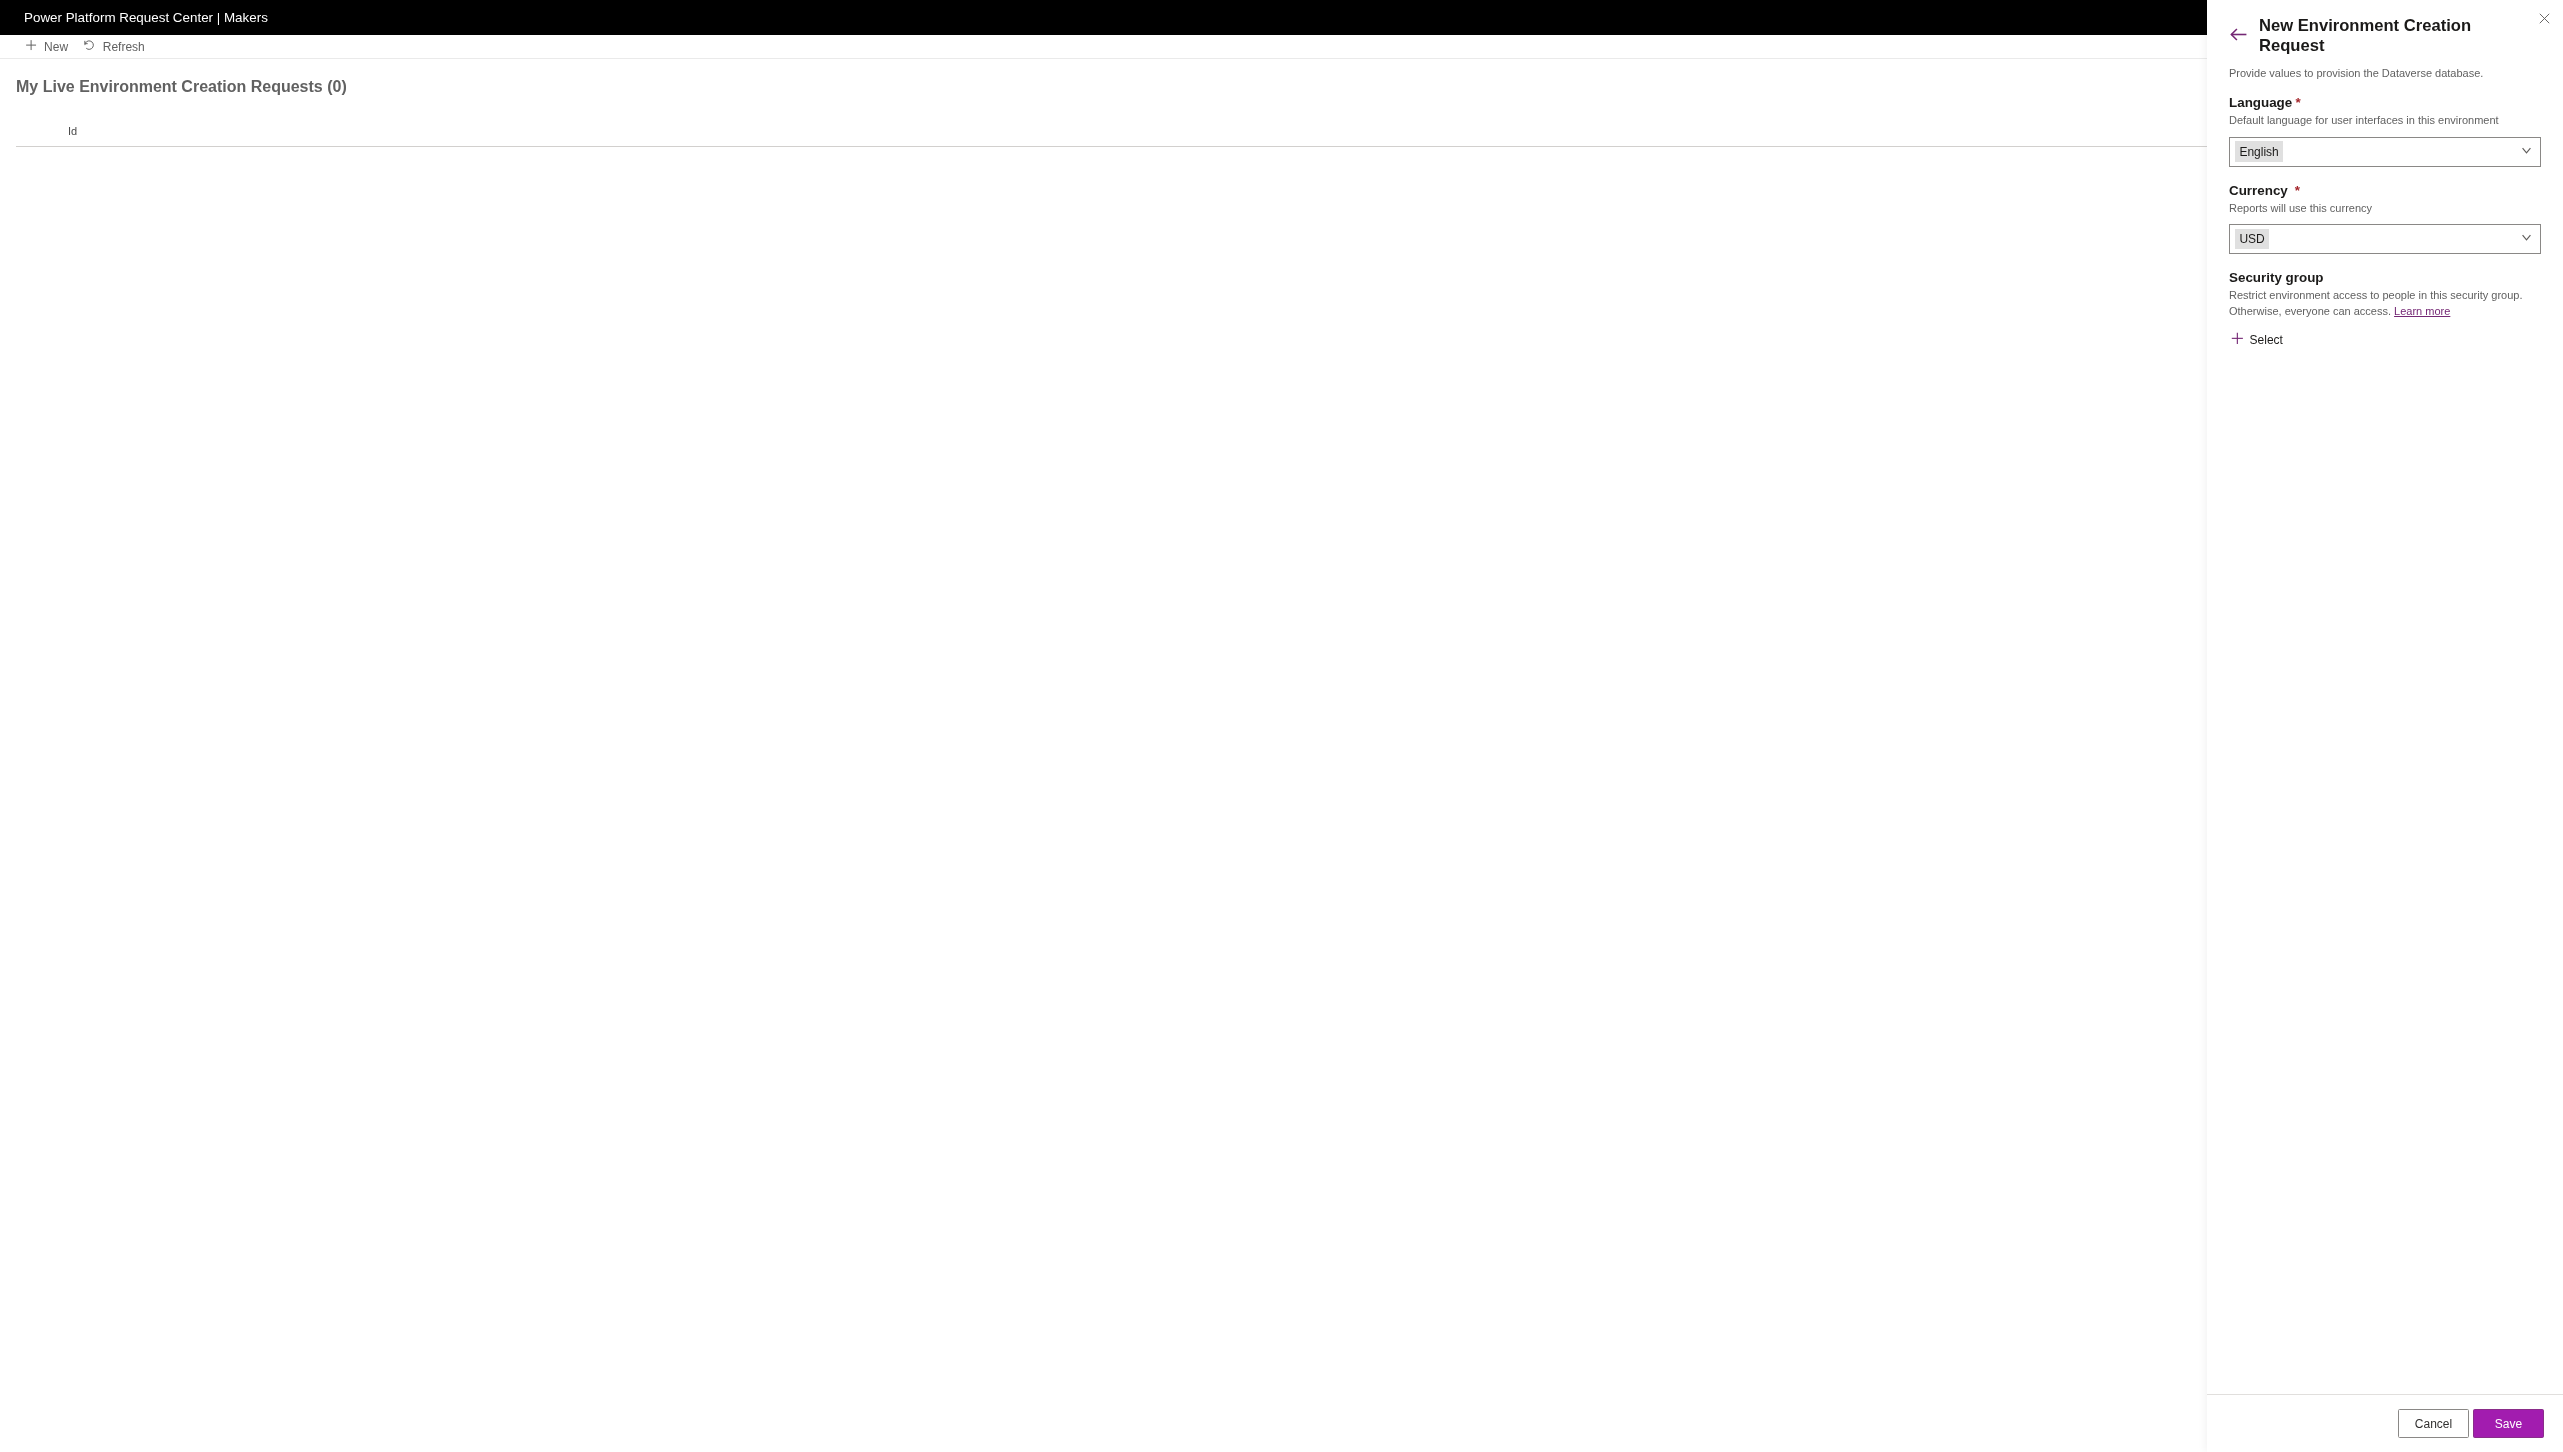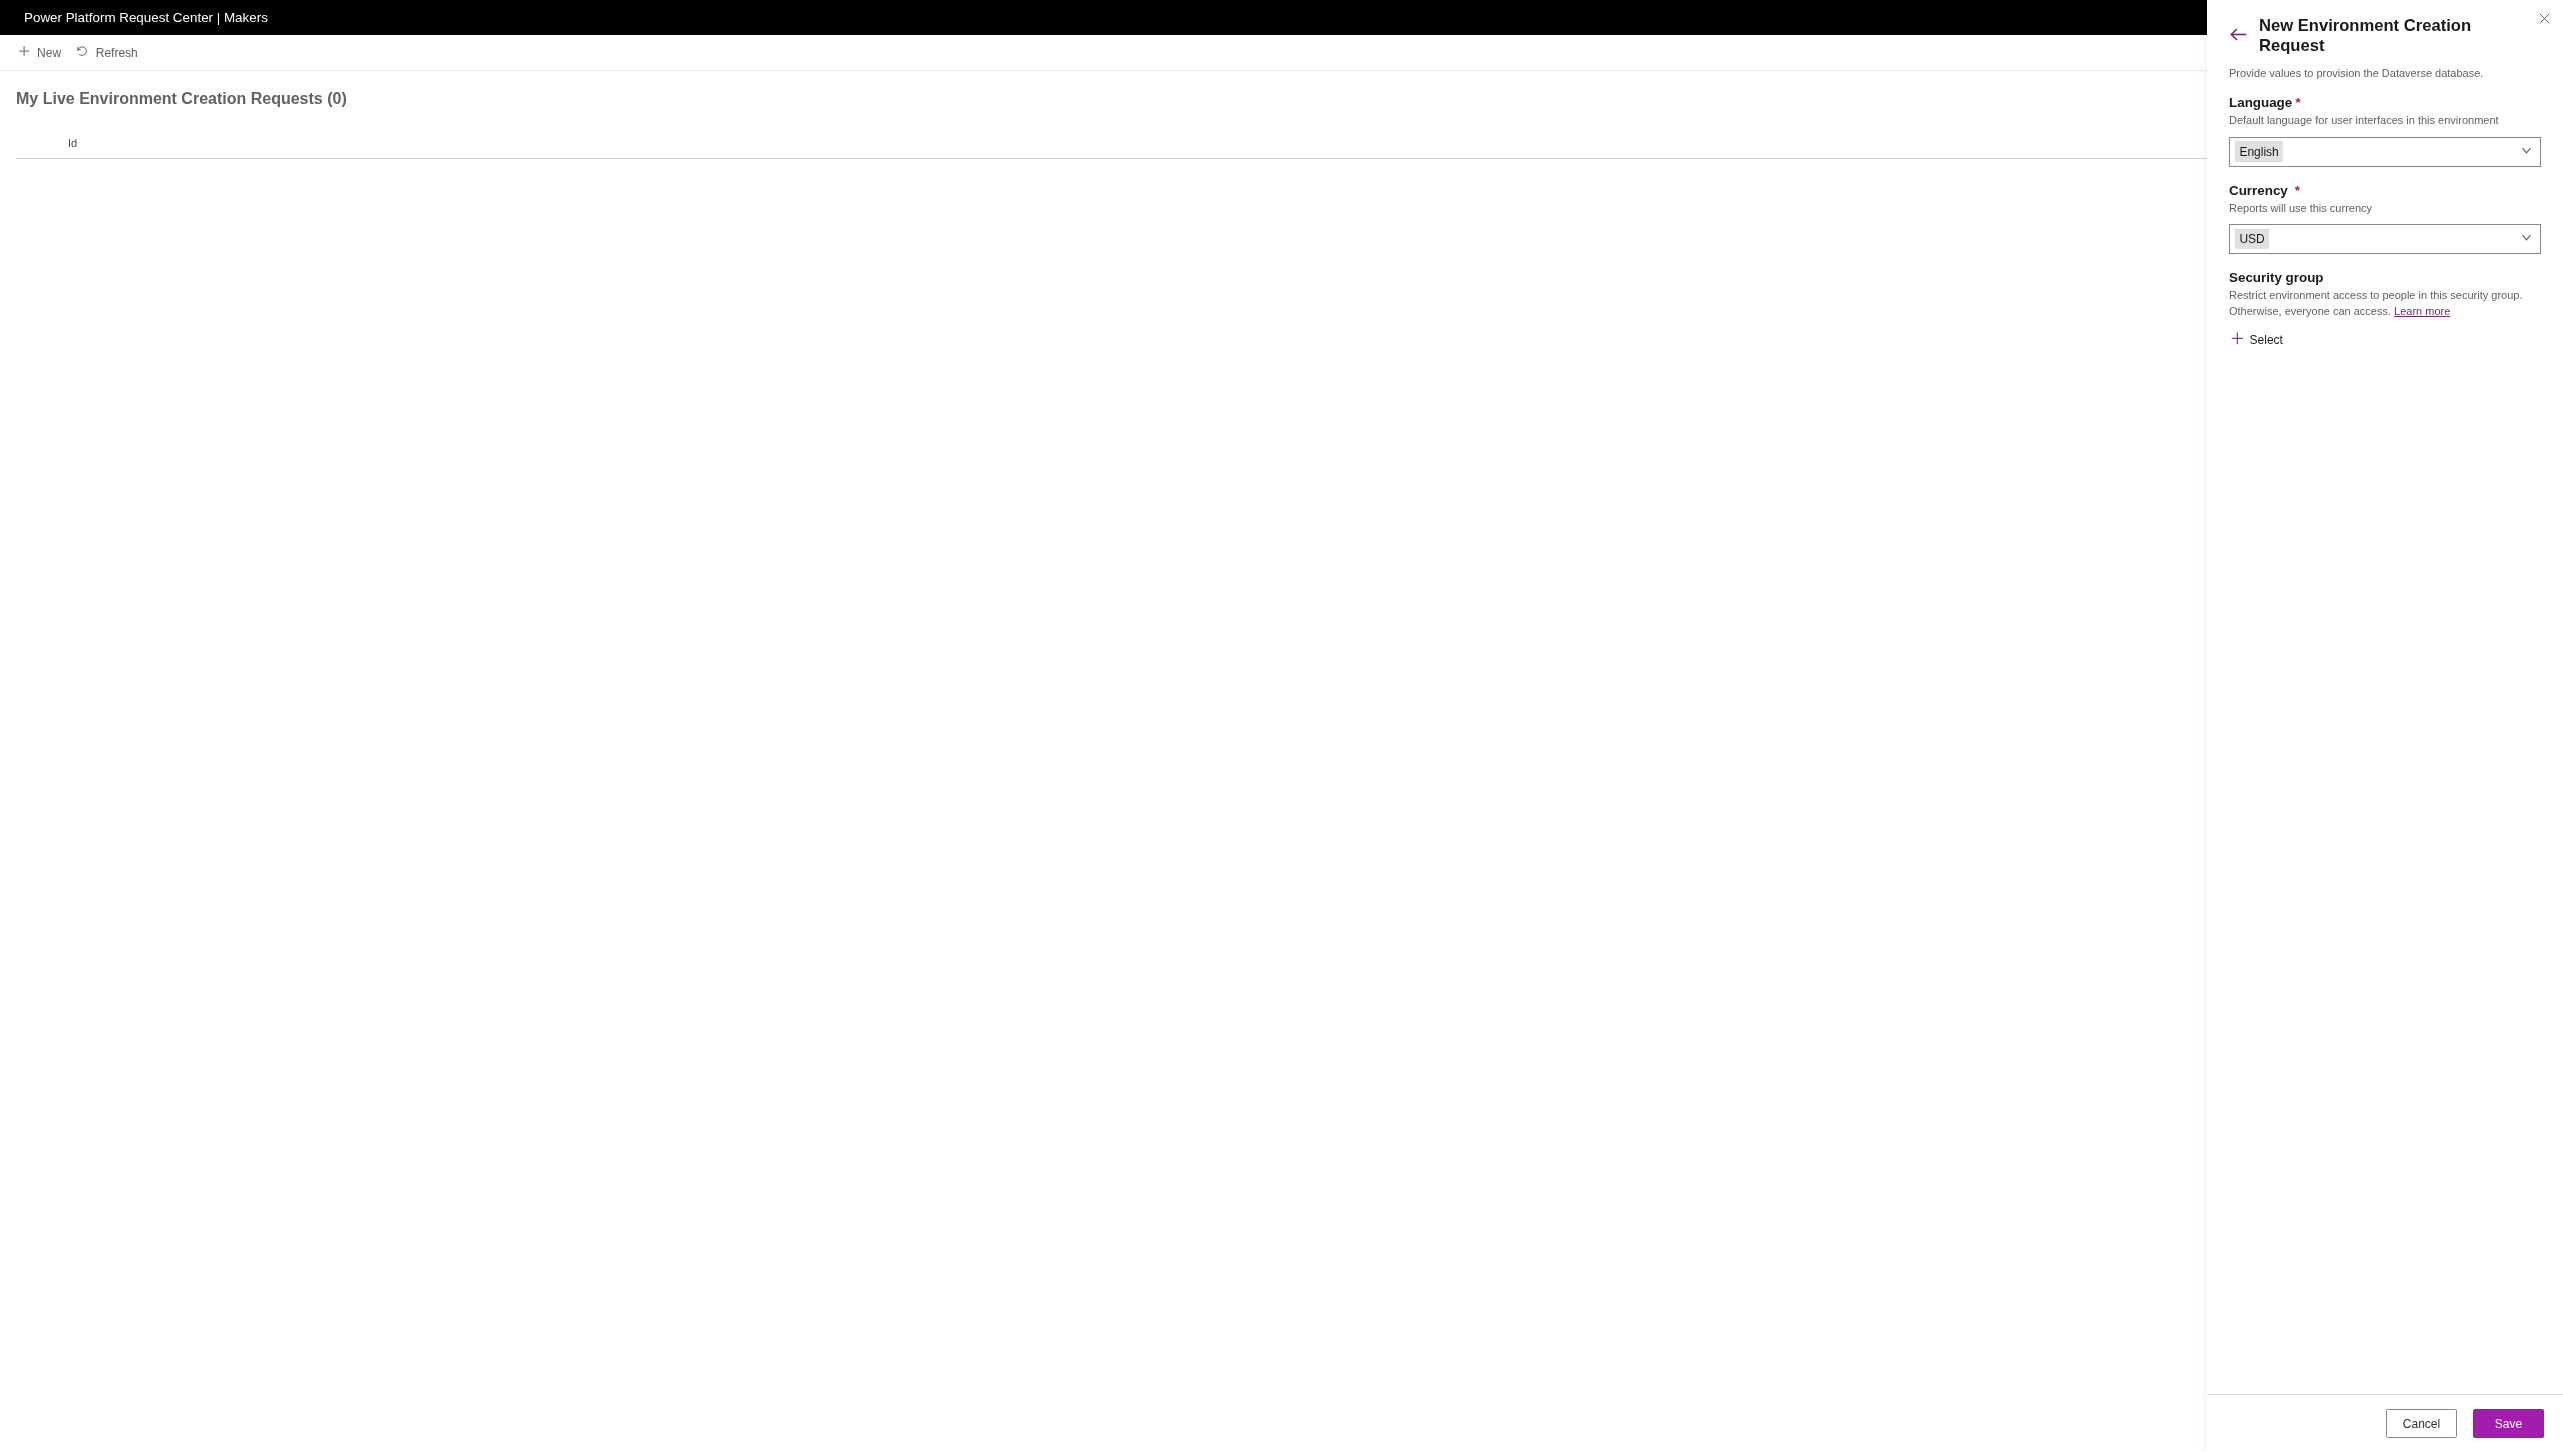--- a/index.html
+++ b/index.html
@@ -10,24 +10,24 @@
     background: #000000;
     color: #fff;
     display: flex;
     align-items: center;
     padding: 0 24px;
     font-size: 13.4px;
     font-weight: 400;
   }
 
   .command-bar {
-    height: 36px;
-    display: flex;
-    align-items: center;
-    padding: 0 15px;
+    height: 24px;
+    display: flex;
+    align-items: center;
+    padding: 0 22px;
     border-bottom: 0.8px solid #eaeaea;
     gap: 11px;
   }
 
   .cmd-btn {
     display: flex;
     align-items: center;
     gap: 6.3px;
     background: none;
     border: none;
@@ -178,21 +178,21 @@
     cursor: pointer;
     padding: 4.7px 1.6px;
   }
   .select-btn svg { width: 12.7px; height: 12.7px; color: #742774; }
 
   .panel-footer {
     border-top: 0.8px solid #e1dfdd;
     padding: 14.2px 19px;
     display: flex;
     justify-content: flex-end;
-    gap: 16px;
+    gap: 4px;
   }
   .btn {
     min-width: 71px;
     height: 28.5px;
     font-size: 12px;
     cursor: pointer;
     border-radius: 1.6px;
     padding: 0 14.2px;
   }
   .btn-secondary {

